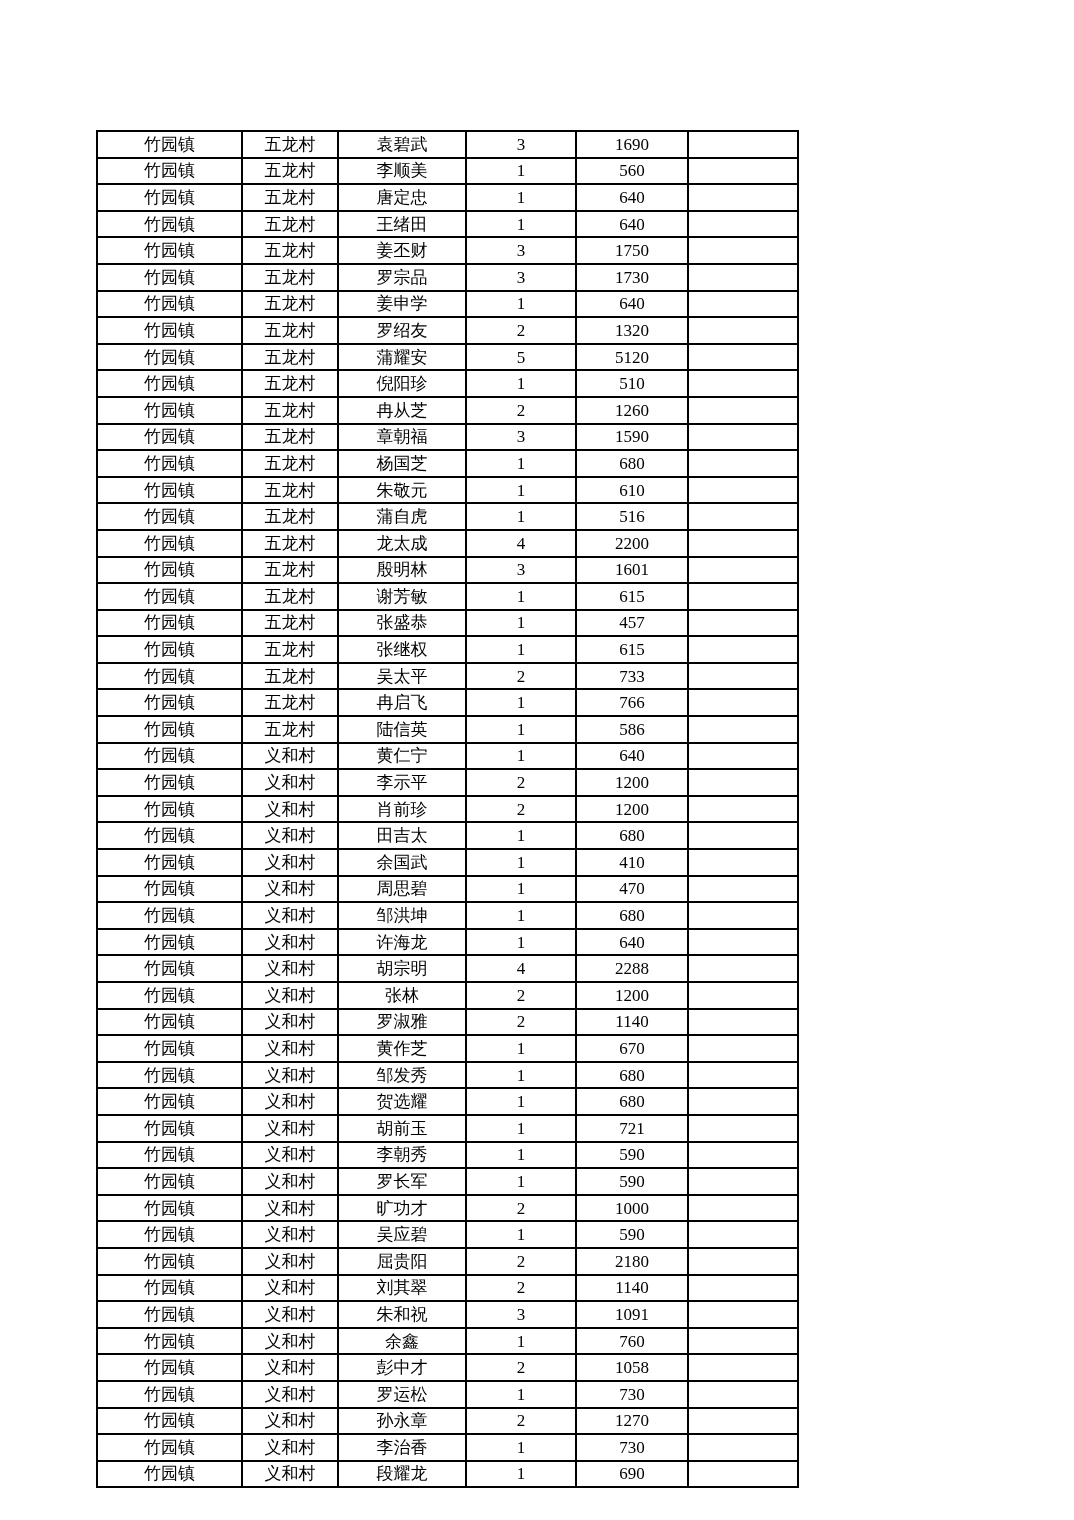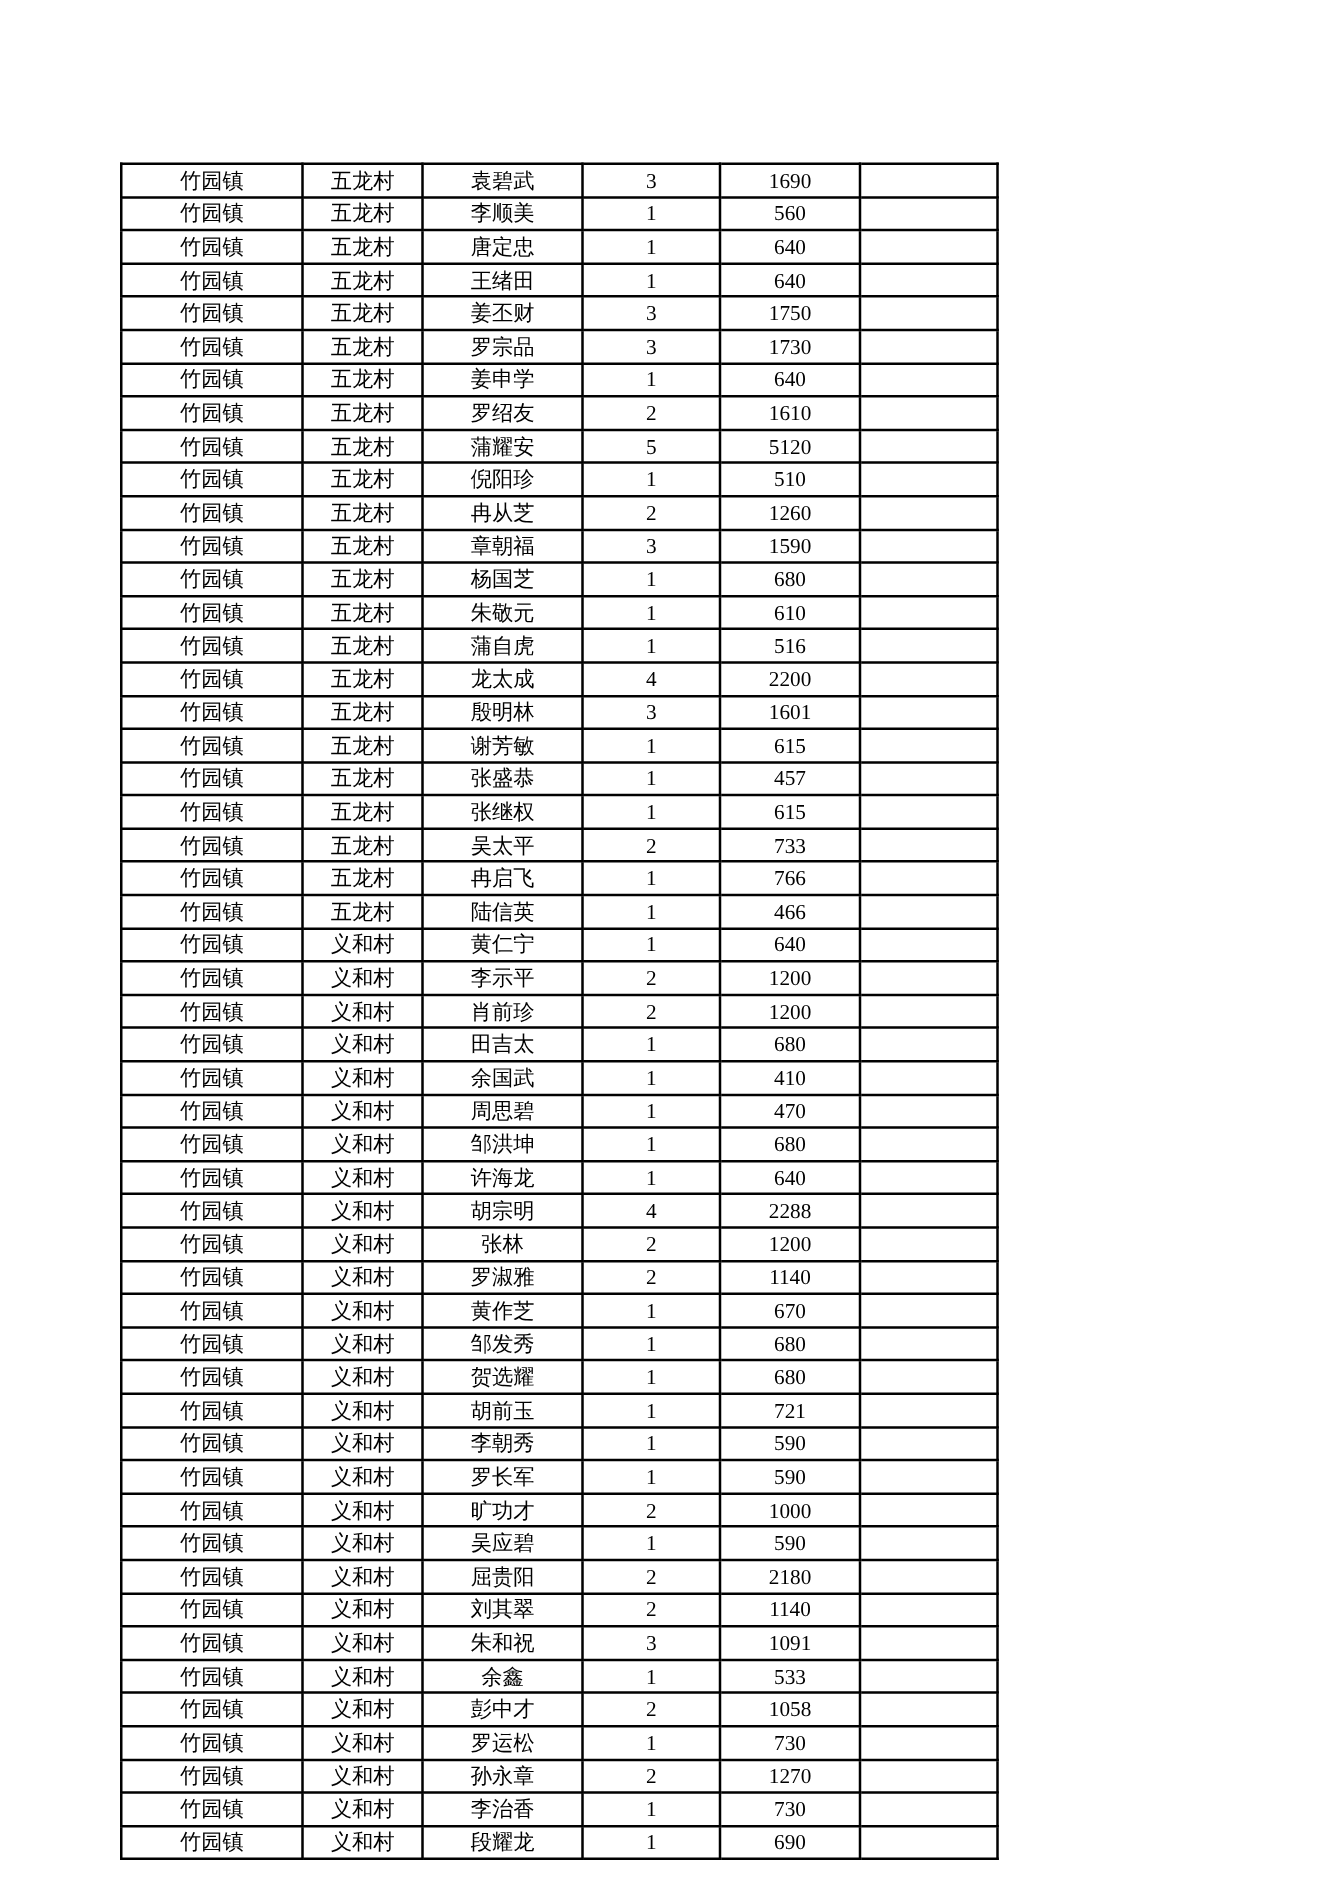--- a/index.html
+++ b/index.html
@@ -116,21 +116,21 @@
     <td>姜申学</td>
     <td>1</td>
     <td>640</td>
     <td></td>
   </tr>
         <tr>
     <td>竹园镇</td>
     <td>五龙村</td>
     <td>罗绍友</td>
     <td>2</td>
-    <td>1610</td>
+    <td>1320</td>
     <td></td>
   </tr>
         <tr>
     <td>竹园镇</td>
     <td>五龙村</td>
     <td>蒲耀安</td>
     <td>5</td>
     <td>5120</td>
     <td></td>
   </tr>
@@ -236,21 +236,21 @@
     <td>冉启飞</td>
     <td>1</td>
     <td>766</td>
     <td></td>
   </tr>
         <tr>
     <td>竹园镇</td>
     <td>五龙村</td>
     <td>陆信英</td>
     <td>1</td>
-    <td>466</td>
+    <td>586</td>
     <td></td>
   </tr>
         <tr>
     <td>竹园镇</td>
     <td>义和村</td>
     <td>黄仁宁</td>
     <td>1</td>
     <td>640</td>
     <td></td>
   </tr>
@@ -420,21 +420,21 @@
     <td>朱和祝</td>
     <td>3</td>
     <td>1091</td>
     <td></td>
   </tr>
         <tr>
     <td>竹园镇</td>
     <td>义和村</td>
     <td>余鑫</td>
     <td>1</td>
-    <td>533</td>
+    <td>760</td>
     <td></td>
   </tr>
         <tr>
     <td>竹园镇</td>
     <td>义和村</td>
     <td>彭中才</td>
     <td>2</td>
     <td>1058</td>
     <td></td>
   </tr>

